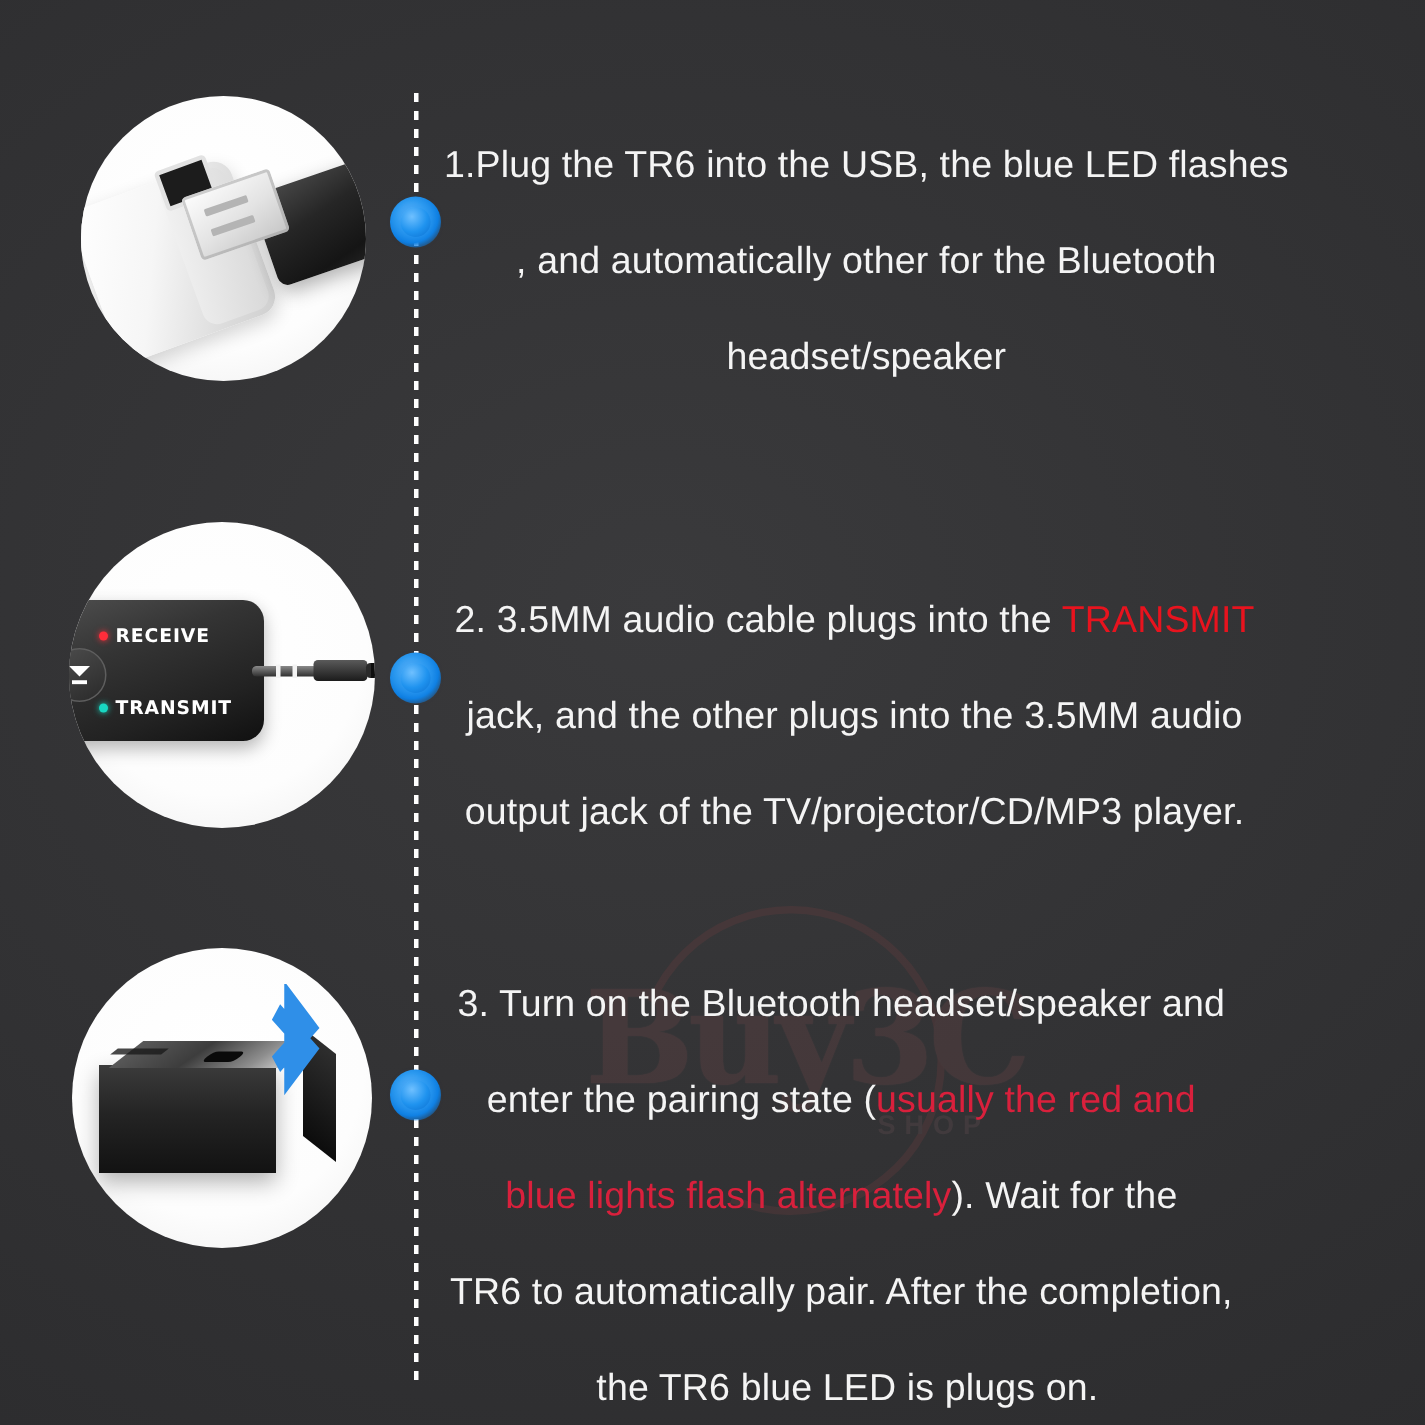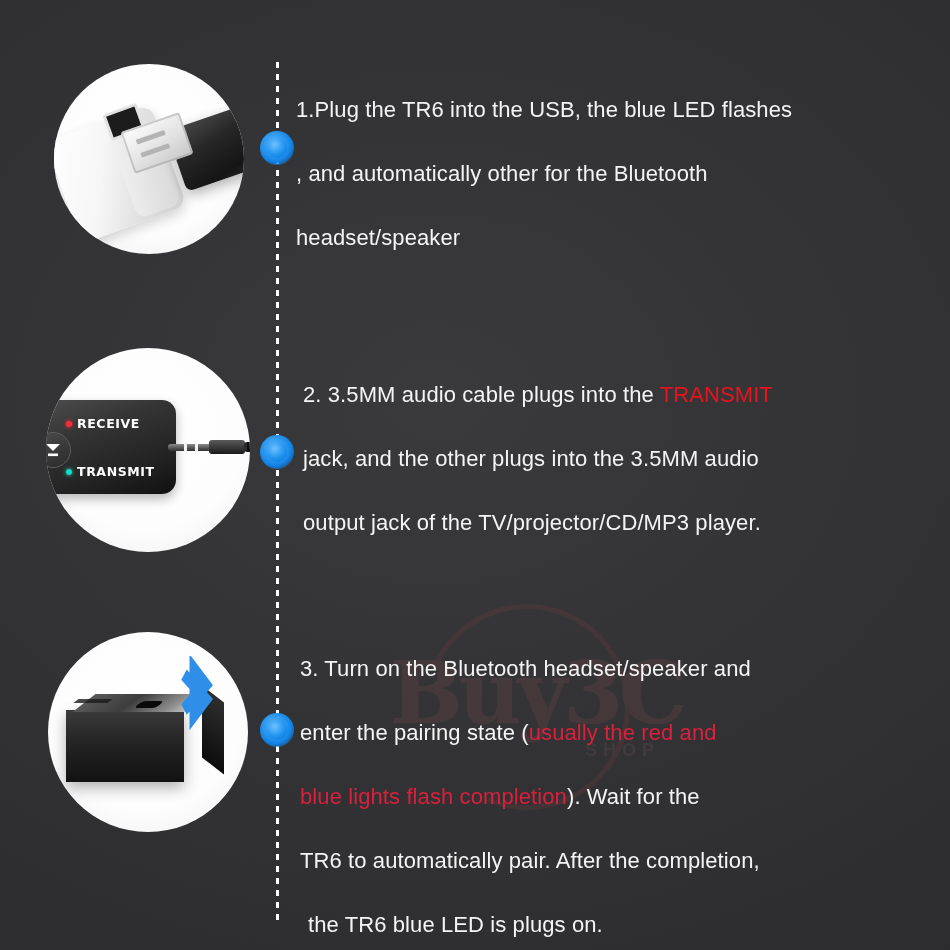--- a/index.html
+++ b/index.html
@@ -298,27 +298,28 @@
     position: absolute;
     left: 118px; top: 24px;
     width: 56px; height: 78px;
   }
 
   
   .step {
     position: absolute;
     z-index: 6;
     color: #f4f4f4;
-    font-size: 22px;
+    font-size: 25px;
     line-height: 64px;
     letter-spacing: 0.1px;
     white-space: nowrap;
+    text-align: center;
   }
   .step-1 { left: 296px; top: 78px; }
-  .step-2 { left: 303px; top: 363px; }
+  .step-2 { left: 303px; top: 381px; }
   .step-3 { left: 300px; top: 637px; }
   .step-3 .ln:last-child { padding-left: 8px; }
   .ln { display: block; }
   .hl-red     { color: #e8131e; }
   .hl-crimson { color: #d9203c; }
 </style>
 </head>
 <body>
 
 <div id="page">
@@ -389,18 +390,18 @@
       <span class="ln"><span>headset/speaker</span></span>
     </div>
   <div class="step step-2">
       <span class="ln"><span>2. 3.5MM audio cable plugs into the </span><span class="hl-red">TRANSMIT</span></span>
       <span class="ln"><span>jack, and the other plugs into the 3.5MM audio</span></span>
       <span class="ln"><span>output jack of the TV/projector/CD/MP3 player.</span></span>
     </div>
   <div class="step step-3">
       <span class="ln"><span>3. Turn on the Bluetooth headset/speaker and</span></span>
       <span class="ln"><span>enter the pairing state (</span><span class="hl-crimson">usually the red and</span></span>
-      <span class="ln"><span class="hl-crimson">blue lights flash completion</span><span>). Wait for the</span></span>
+      <span class="ln"><span class="hl-crimson">blue lights flash alternately</span><span>). Wait for the</span></span>
       <span class="ln"><span>TR6 to automatically pair. After the completion,</span></span>
       <span class="ln"><span>the TR6 blue LED is plugs on.</span></span>
     </div>
 
 </div>
 
 </body></html>

